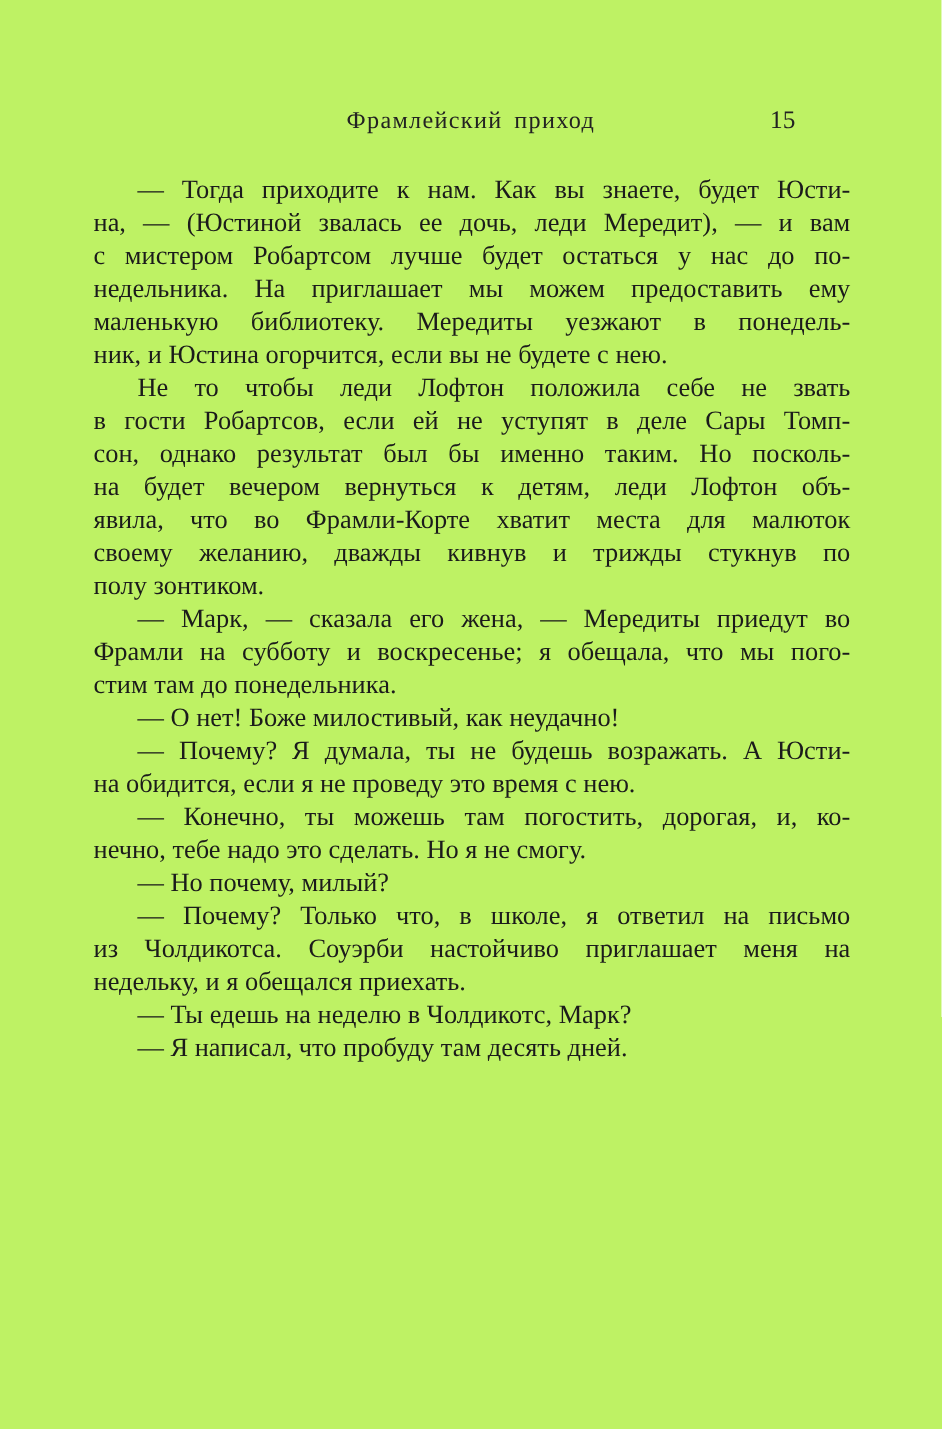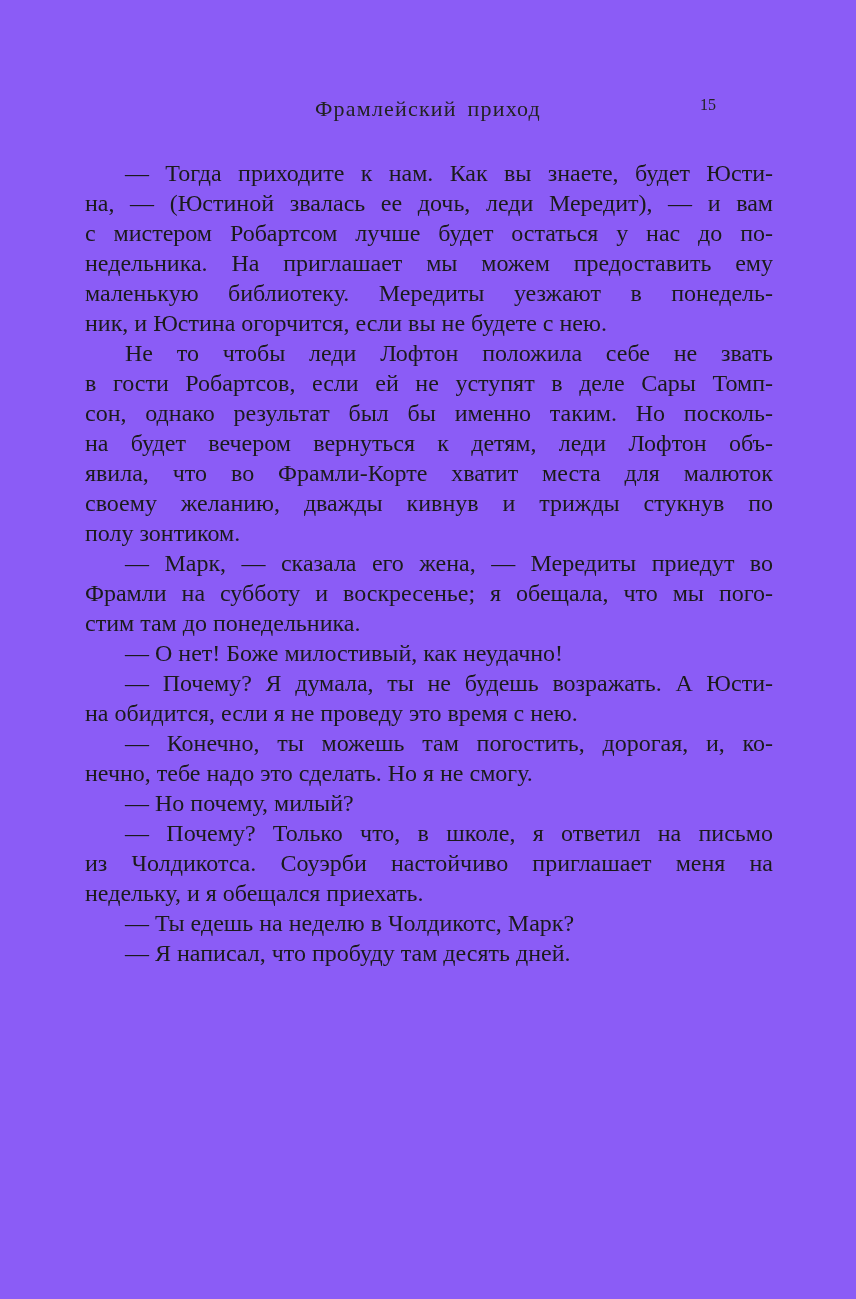--- a/index.html
+++ b/index.html
@@ -4,21 +4,21 @@
 <style>
   html, body {
     margin: 0;
     padding: 0;
     background: #ffffff;
   }
   .page {
     position: relative;
     width: 856px;
     height: 1299px;
-    background: #8b5cf6;
+    background: #bef264;
     overflow: hidden;
     font-family: "Liberation Serif", serif;
     color: #1b1b1b;
   }
   .running-head {
     position: absolute;
     top: 96px;
     left: 0;
     width: 856px;
     height: 30px;
@@ -31,21 +31,21 @@
     text-align: center;
     font-size: 22px;
     letter-spacing: 1.2px;
     word-spacing: 4px;
     color: #222222;
   }
   .page-number {
     position: absolute;
     left: 700px;
     top: 0;
-    font-size: 16px;
+    font-size: 23px;
     color: #222222;
   }
   .text-block {
     position: absolute;
     left: 85px;
     top: 158px;
     width: 688px;
   }
   .para {
     margin: 0;

